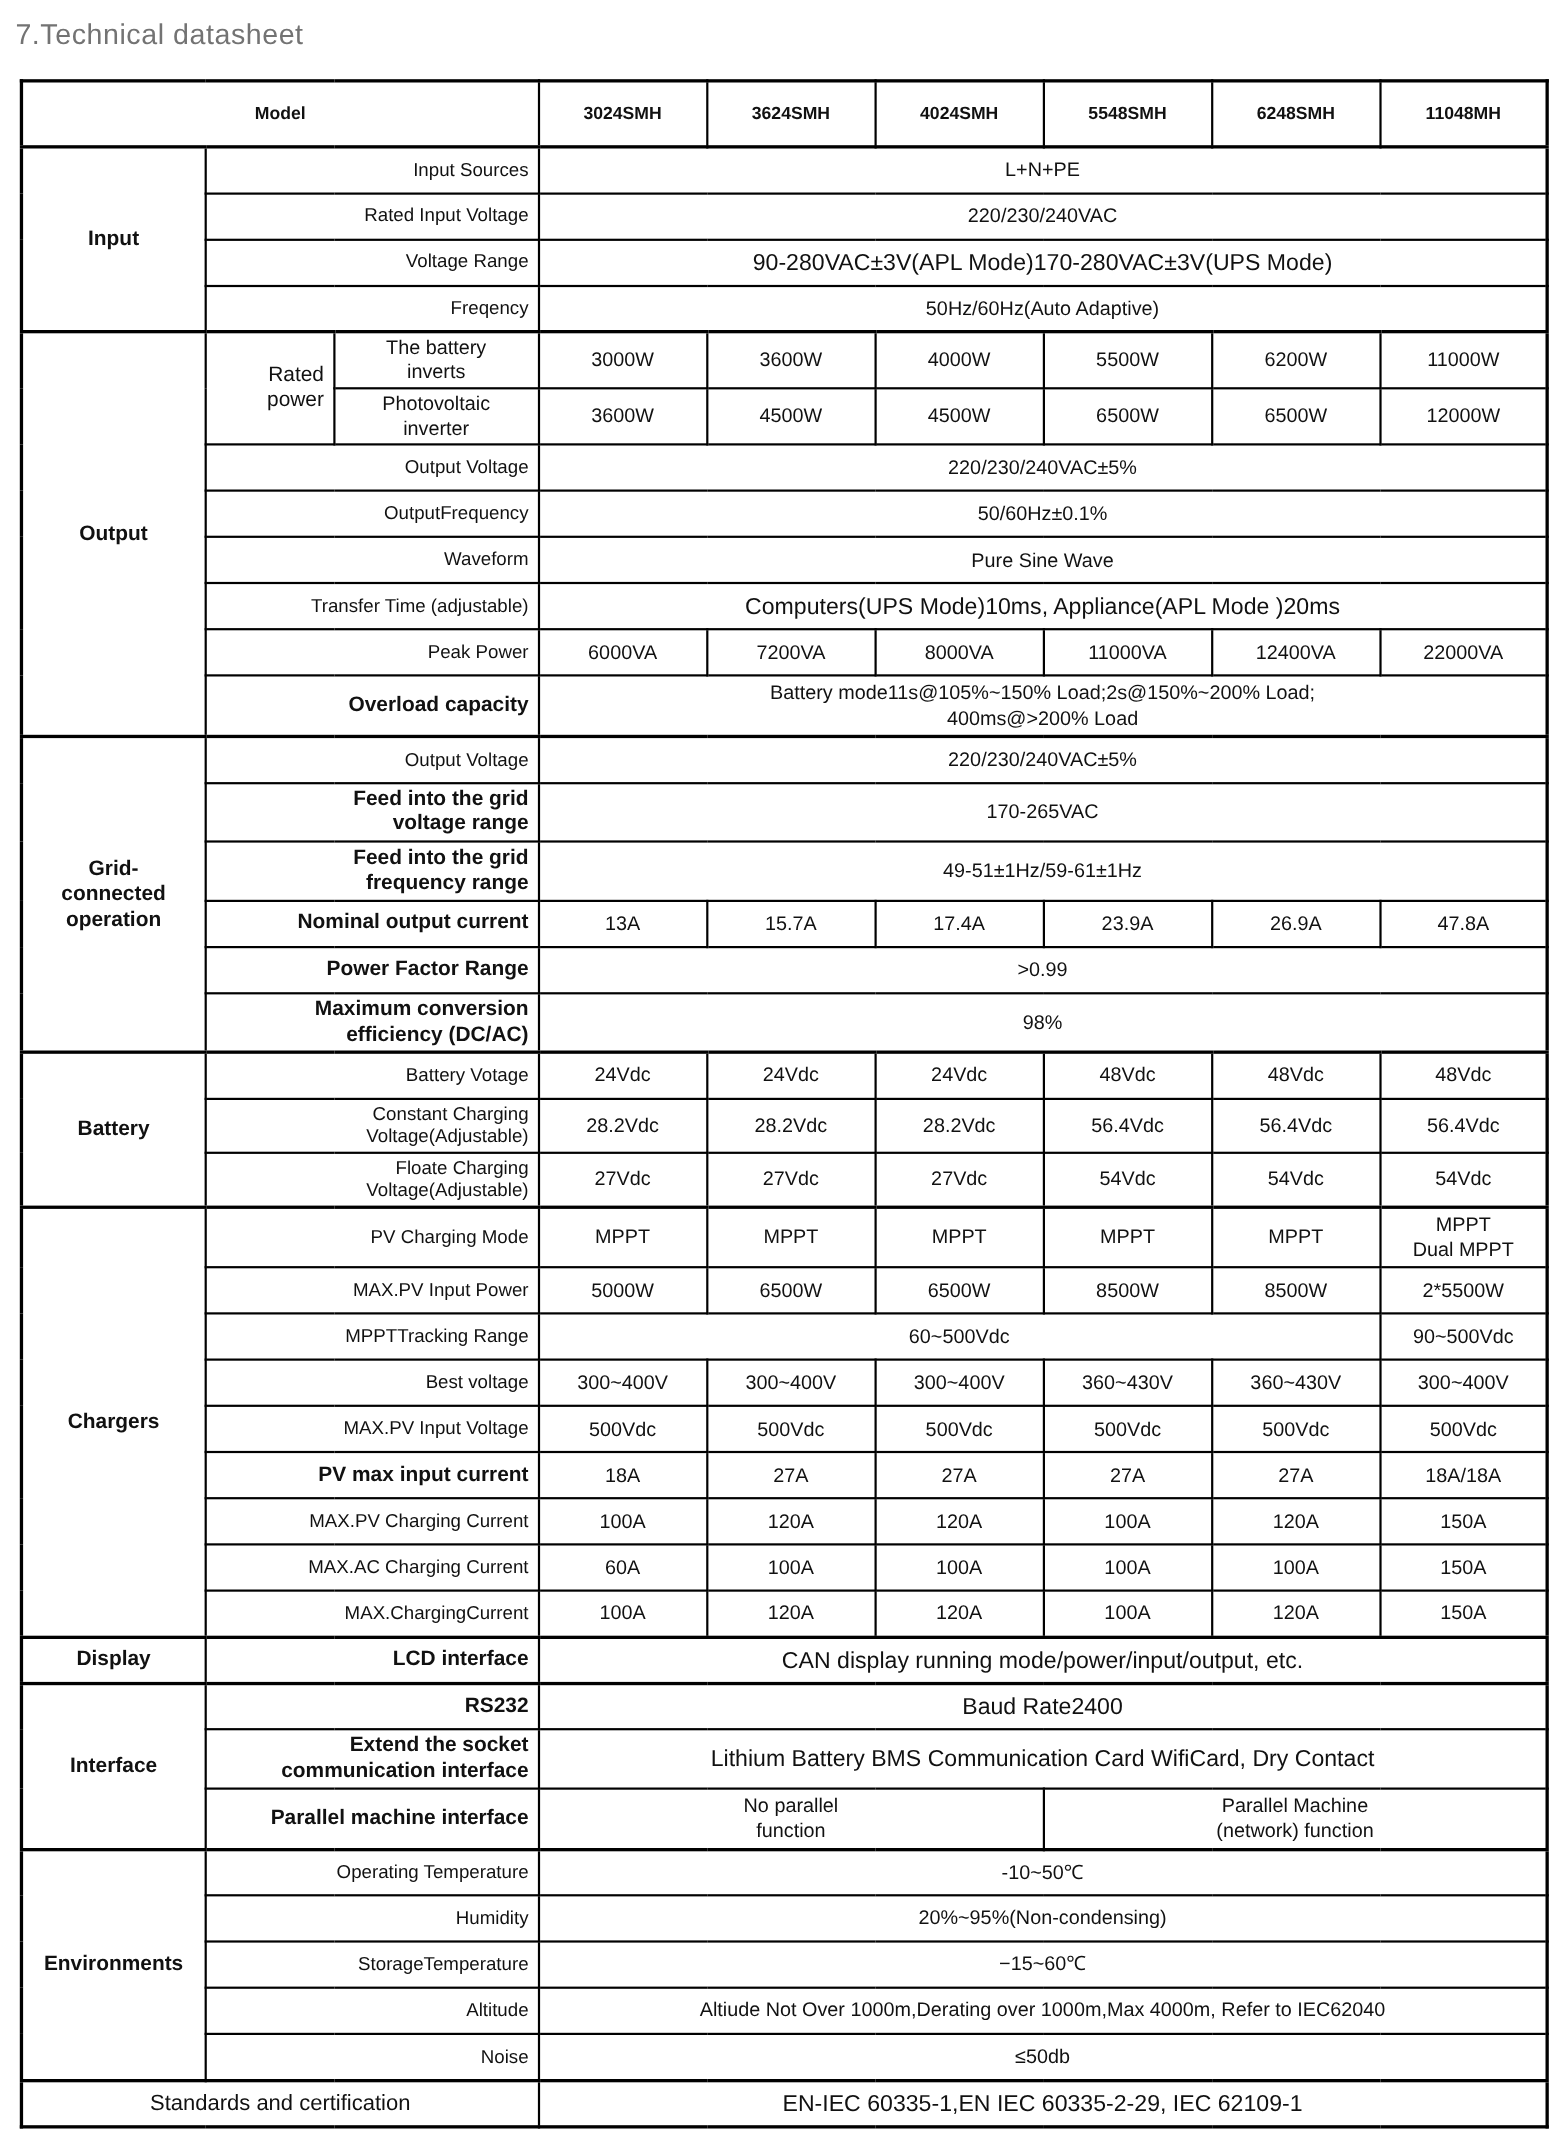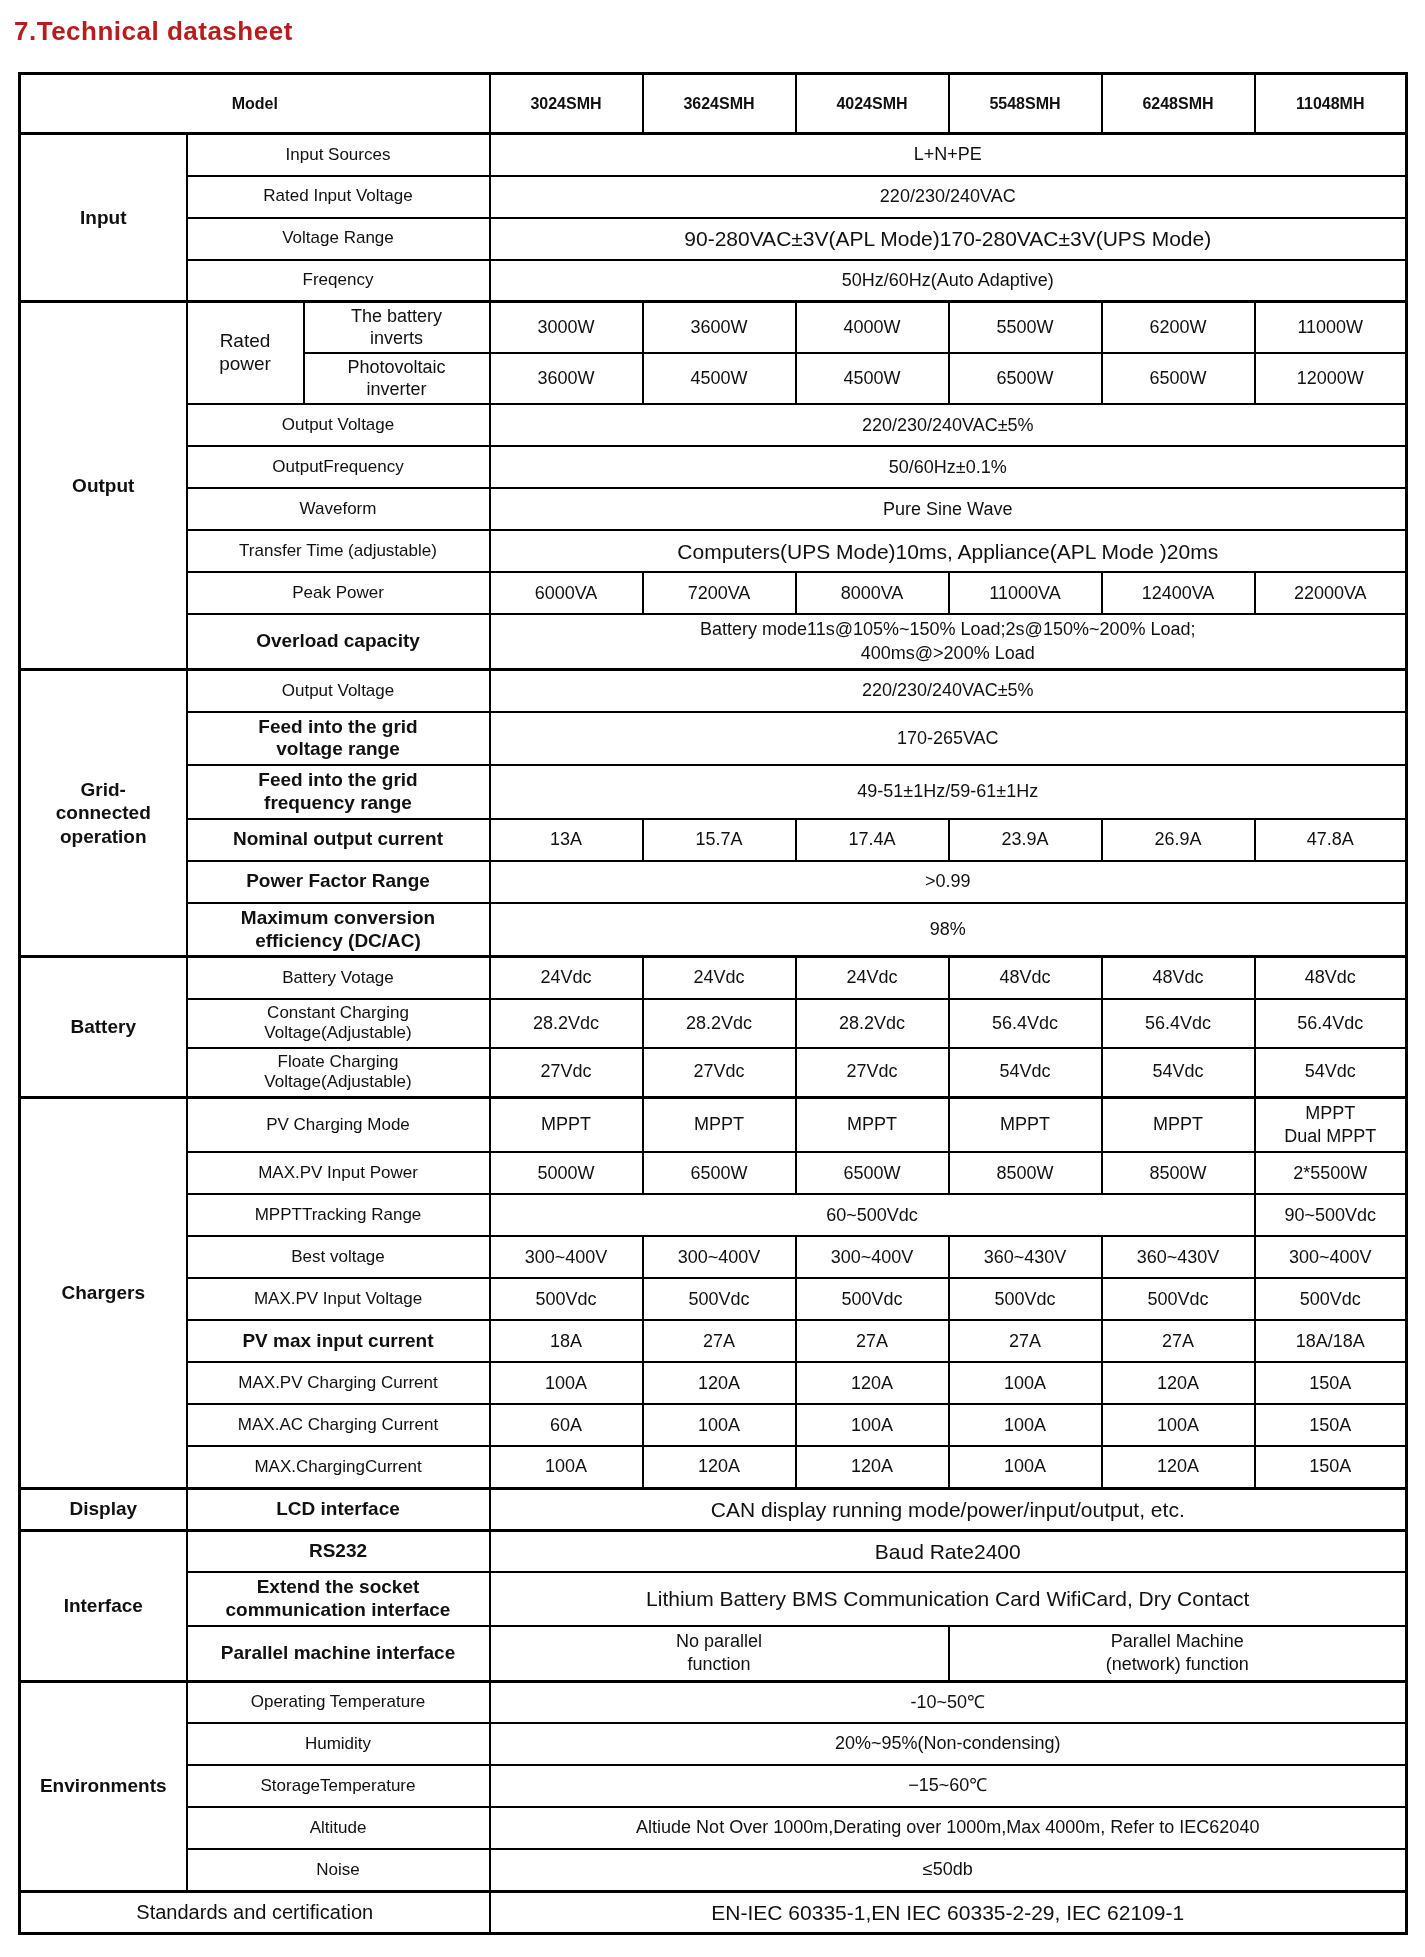--- a/index.html
+++ b/index.html
@@ -14,23 +14,23 @@
     width: 1425px;
     height: 1957px;
     background: #ffffff;
     overflow: hidden;
   }
   .title {
     position: absolute;
     left: 14px;
     top: 16px;
     font-size: 26px;
-    font-weight: bold;
+    font-weight: normal;
     letter-spacing: 0.5px;
-    color: #b91c1c;
+    color: #737373;
   }
   table.datasheet {
     position: absolute;
     left: 18px;
     top: 72px;
     width: 1390px;
     border-collapse: collapse;
     table-layout: fixed;
     border: 3px solid #000;
     background: #fff;
@@ -55,23 +55,23 @@
     text-align: center;
     white-space: pre-line;
     line-height: 1.25;
     padding: 2px 4px;
   }
   .sec-label.std-label {
     font-weight: normal;
     font-size: 20px;
   }
   .prop-label {
-    text-align: center;
+    text-align: right;
     font-size: 17px;
-    padding: 3px 20px;
+    padding: 3px 8px;
     white-space: pre-line;
     line-height: 1.2;
   }
   .prop-label.lg { font-size: 19px; font-weight: bold; }
   .prop-label.group { font-size: 19px; }
   .prop-label.sub {
     text-align: center;
     font-size: 18px;
     padding: 3px 4px;
   }

